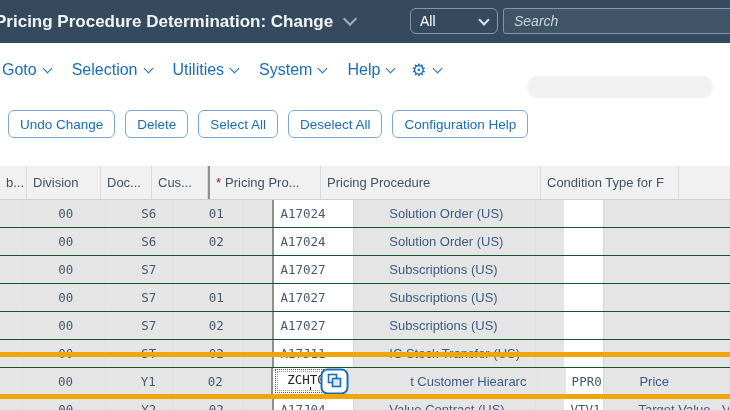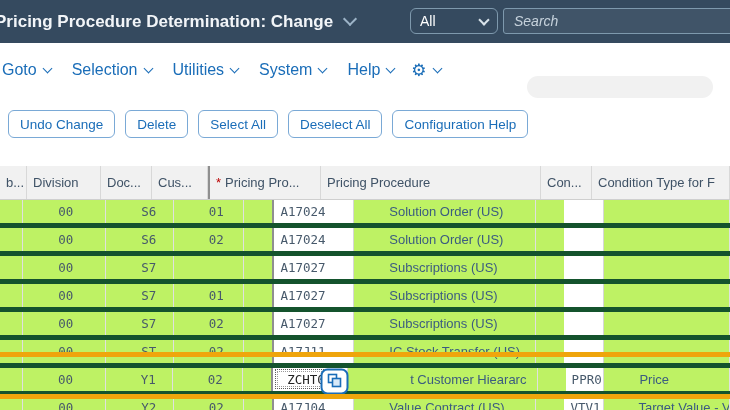--- a/index.html
+++ b/index.html
@@ -34,21 +34,21 @@
   
   .toolbar{position:absolute;top:110px;left:8px;display:flex;gap:10px;}
   .btn{height:28px;box-sizing:border-box;background:#fff;border:1px solid #7aa9d6;border-radius:6px;
     color:#1a6db8;font-size:13.5px;display:flex;align-items:center;padding:0 11px;white-space:nowrap;cursor:pointer;}
   
   .table{position:absolute;top:166px;left:0;width:730px;}
   .thead{display:flex;height:33px;background:#f1f1f1;border-bottom:1px solid #cfcfcf;}
   .th{box-sizing:border-box;display:flex;align-items:center;padding:0 6px;font-size:13px;color:#3f5266;
     border-right:1px solid #d8d8d8;white-space:nowrap;overflow:hidden;}
   .req{color:#bb0000;margin-right:4px;}
-  .tr{display:flex;height:28px;box-sizing:border-box;background:#bef264;border-bottom:5px solid #14532d;position:relative;gap:28px;}
+  .tr{display:flex;height:28px;box-sizing:border-box;background:#e5e5e5;border-bottom:1px solid #14532d;position:relative;gap:28px;}
   .td{box-sizing:border-box;display:flex;align-items:center;padding:0 7px;font-size:13px;color:#47596b;
     border-right:1px solid #e0e0e0;white-space:nowrap;overflow:hidden;}
   .td.mono{font-family:"DejaVu Sans Mono",monospace;font-size:12.5px;}
   .td.desc{color:#3b5c80;}
   .td.edit{background:#fff;border-right:1px solid #d6d6d6;padding-left:6px;}
   .c0{width:27px;}.c1{width:74px;}.c2{width:51px;}.c3{width:56px;}
   .c4{width:113px;border-left:2px solid #8f8f8f;}
   .c5{width:220px;}.c6{width:51px;}.c7{width:138px;}
   .td.after-icon{padding-left:34px;}
   
@@ -143,23 +143,20 @@
         </div>
         <div class="th c3">
           <span>Cus...</span>
         </div>
         <div class="th c4">
           <span class="req">*</span>
           <span>Pricing Pro...</span>
         </div>
         <div class="th c5">
           <span>Pricing Procedure</span>
-        </div>
-        <div class="th c6">
-          <span>Con...</span>
         </div>
         <div class="th c7">
           <span>Condition Type for F</span>
         </div>
       </div>
     <div>
         <div class="tr">
           <div class="td c0"></div>
           <div class="td c1 mono">00</div>
           <div class="td c2 mono">S6</div>

